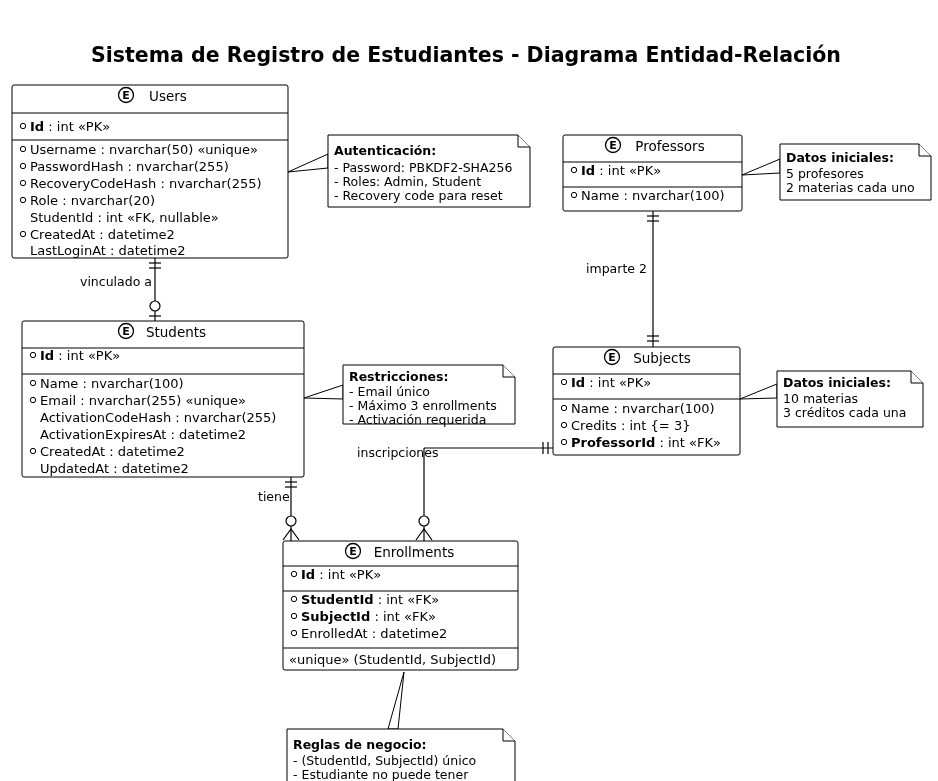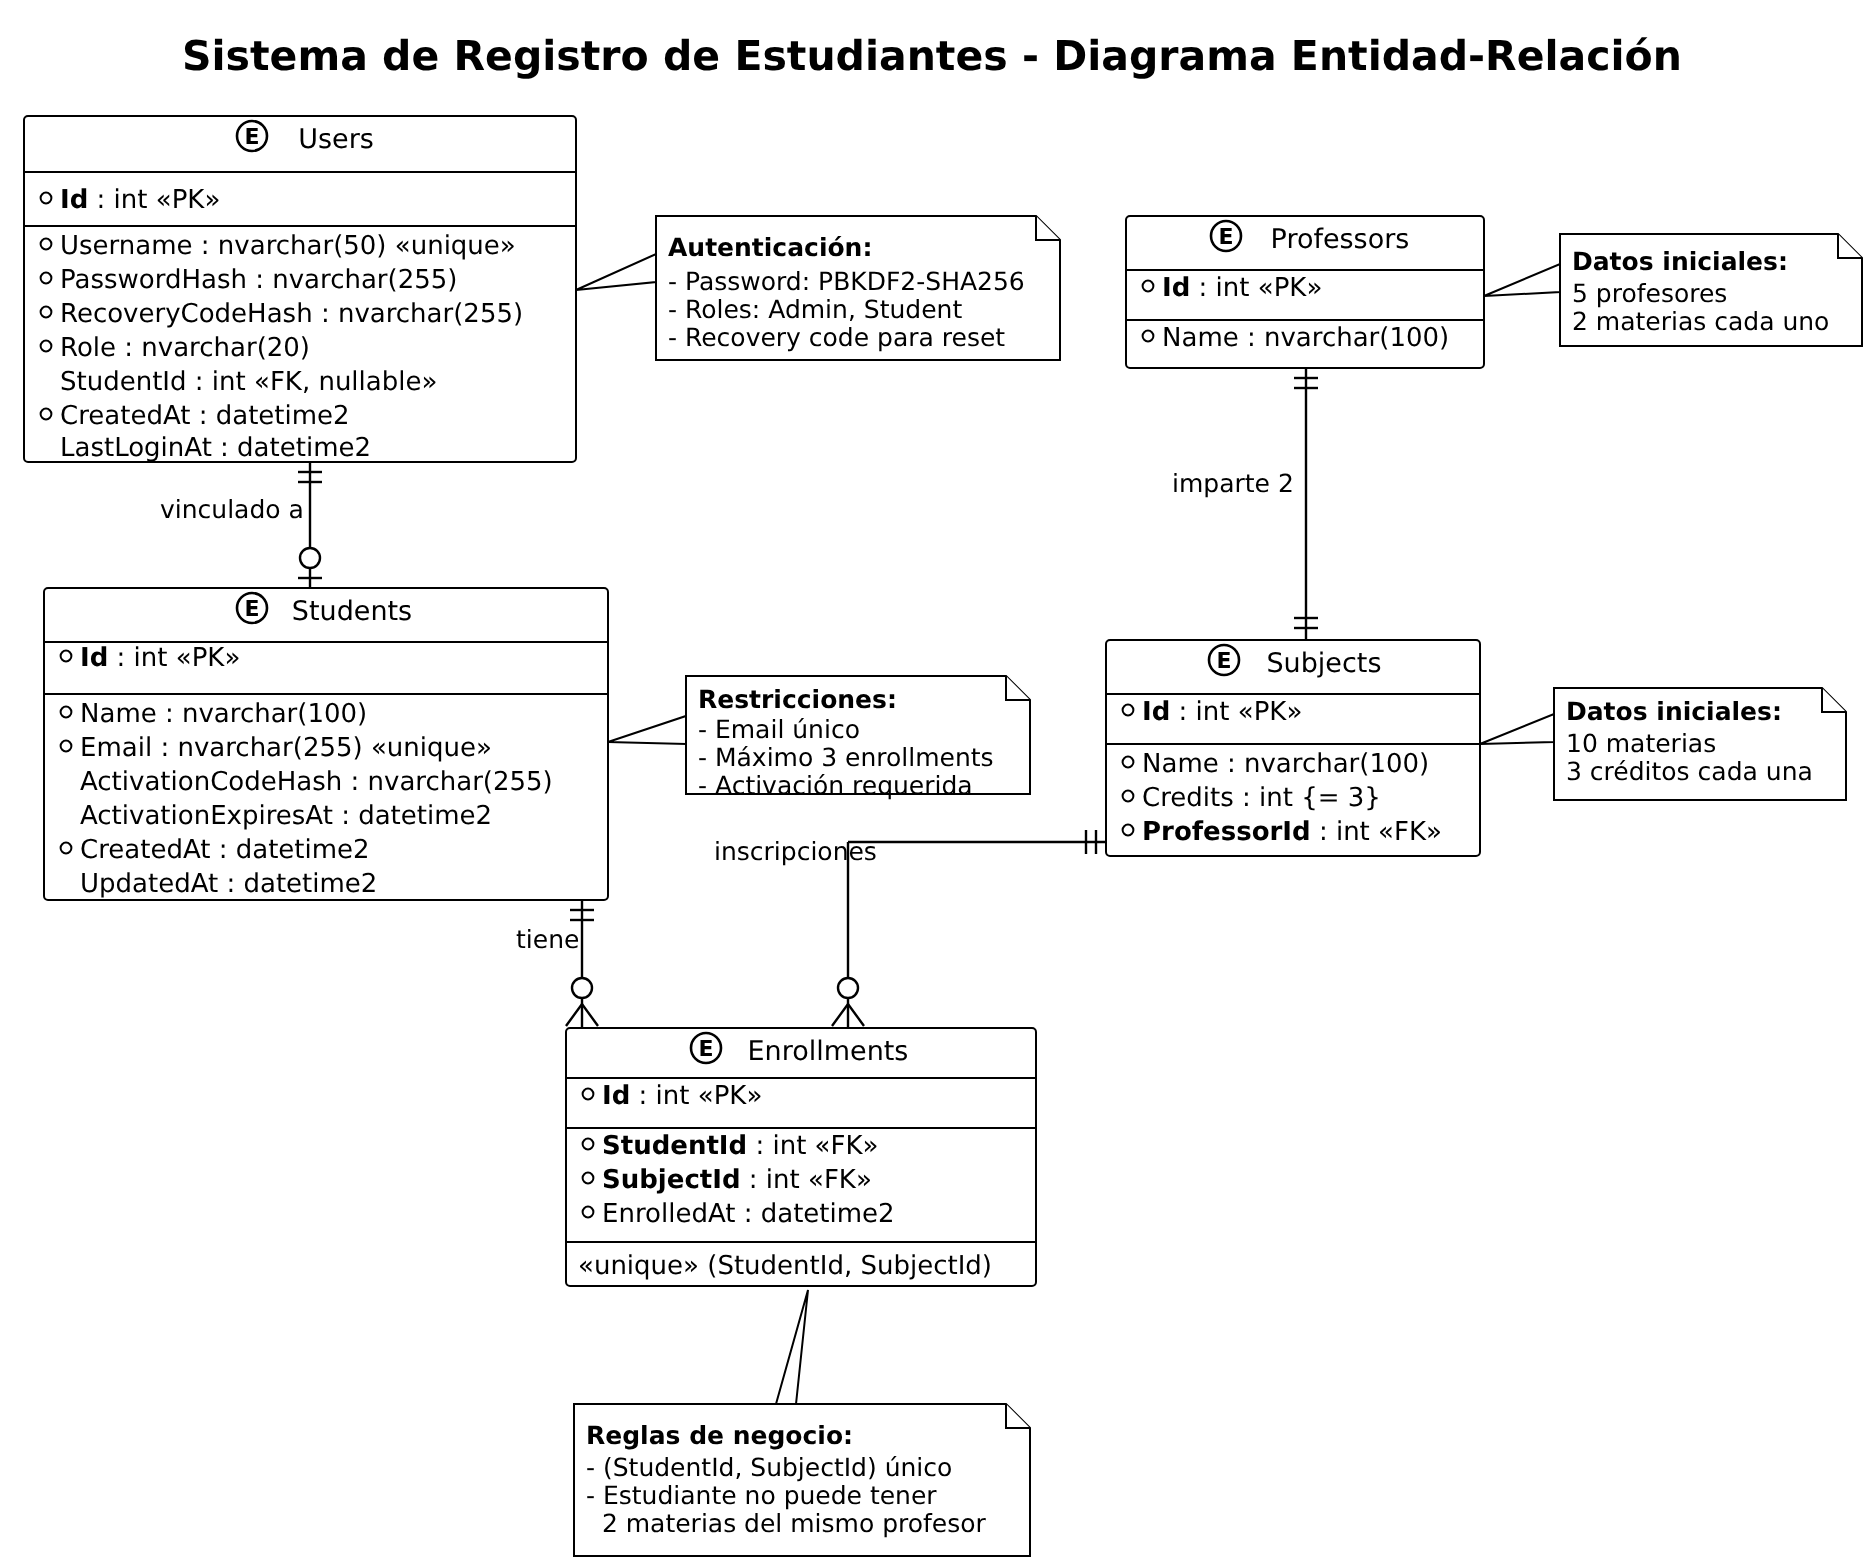--- a/index.html
+++ b/index.html
@@ -11,20 +11,21 @@
     width: 938px;
     height: 781px;
     font-family: "DejaVu Sans", sans-serif;
     color: #000000;
     overflow: hidden;
   }
   #canvas {
     position: relative;
     width: 938px;
     height: 725px;
+    margin-top: 27px;
   }
   svg.diagram {
     position: absolute;
     top: 0;
     left: 0;
     width: 938px;
     height: 781px;
   }
   .entity-rect, .note-body, .compartment-line {
     fill: #ffffff;

